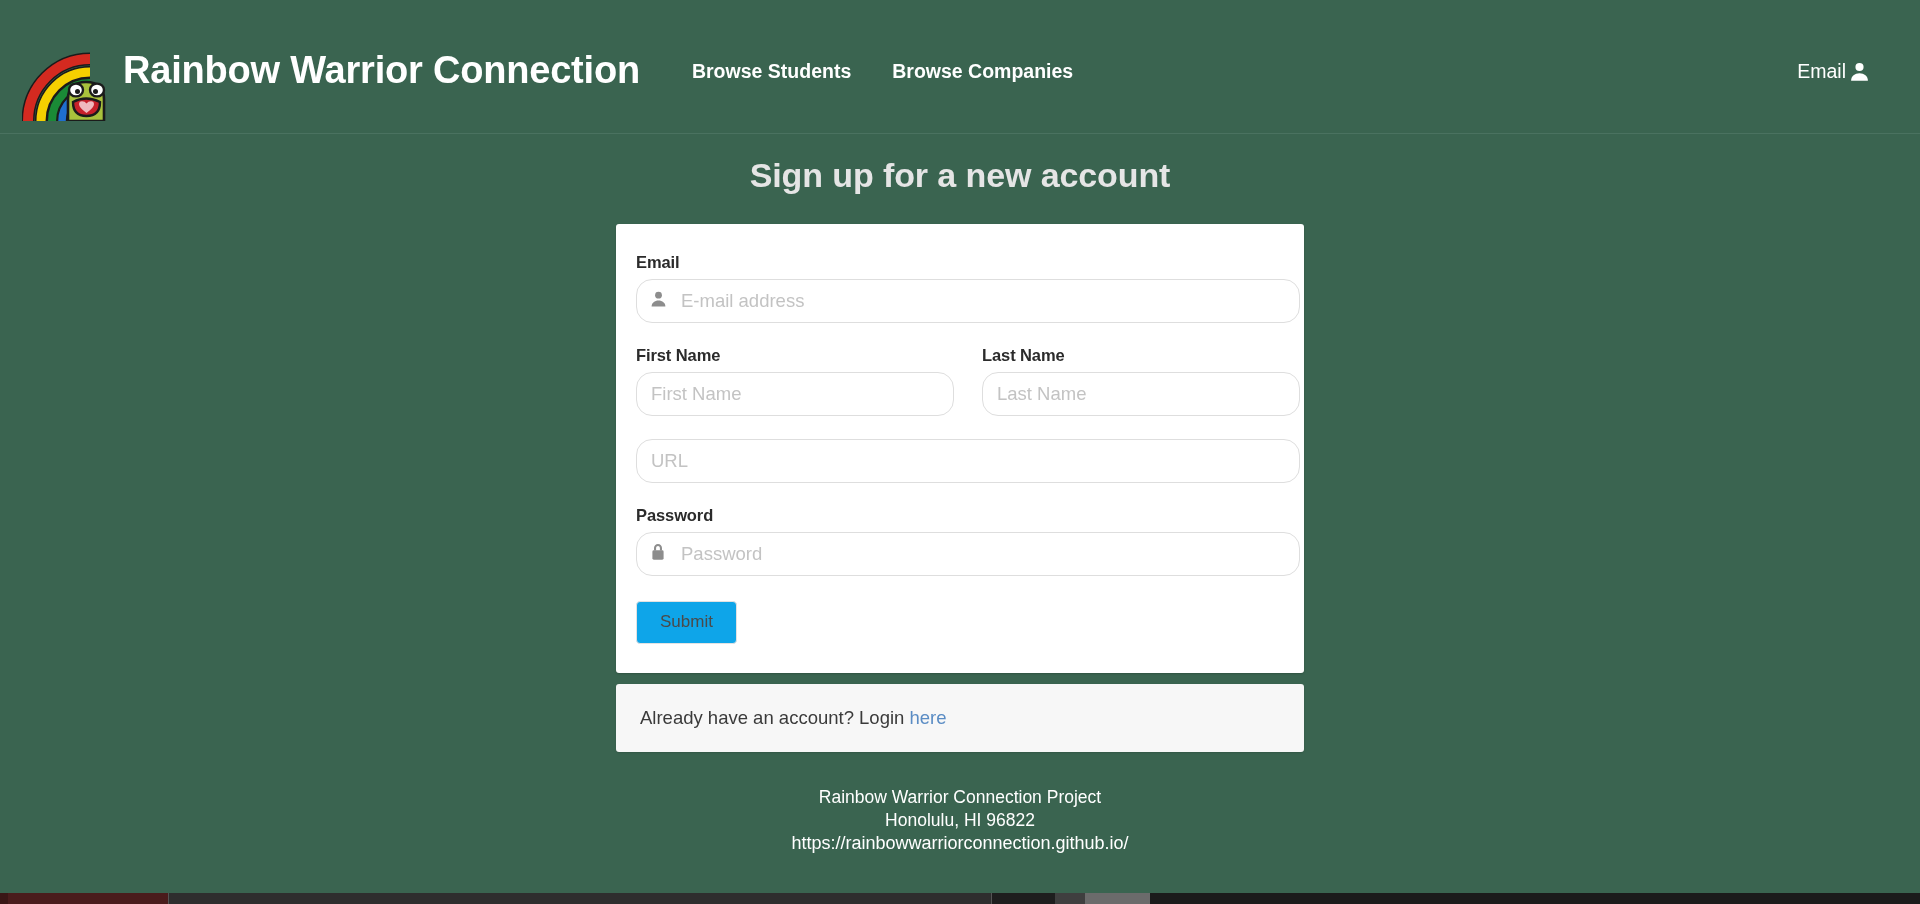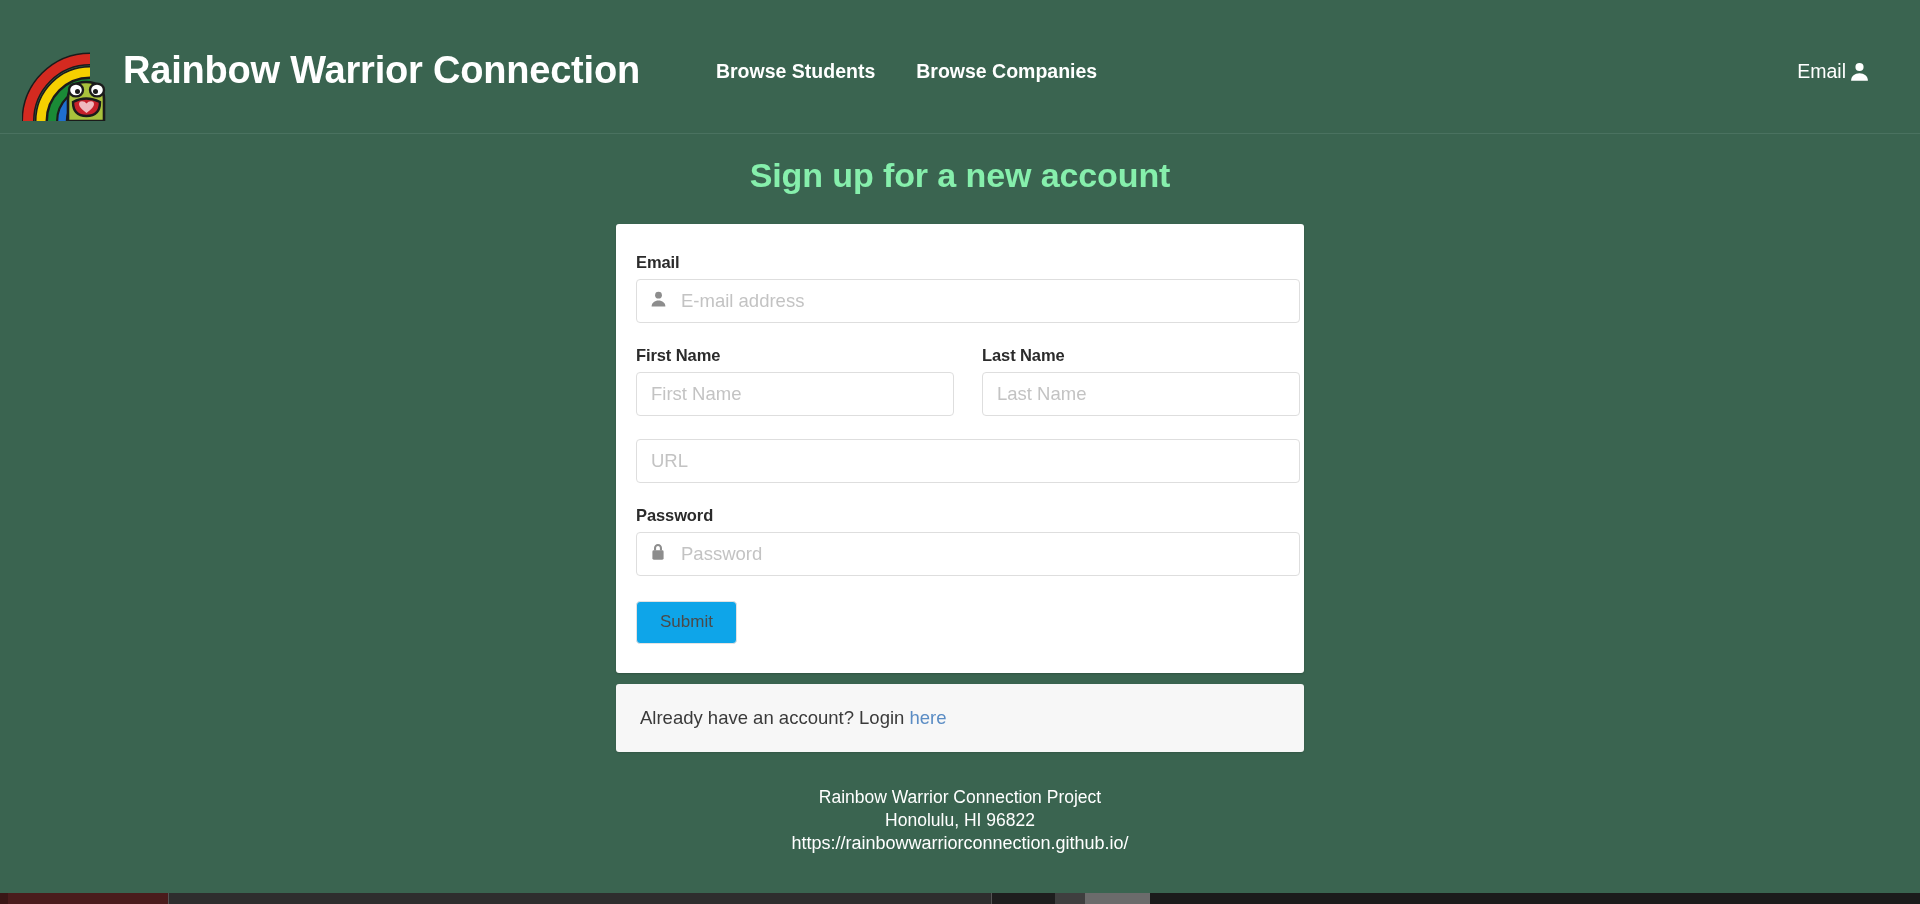--- a/index.html
+++ b/index.html
@@ -17,21 +17,20 @@
   }
 
   
   .navbar {
     position: relative;
     height: 134px;
     display: flex;
     align-items: center;
     padding: 8px 24px 0 22px;
     border-bottom: 1px solid #4a7260;
-    gap: 24px;
   }
   .brand {
     display: flex;
     align-items: center;
     text-decoration: none;
     color: #fff;
     margin-right: 38px;
   }
   .logo-mark {
     width: 100px;
@@ -80,21 +79,21 @@
   .login-link svg { display: block; }
 
   
   .page {
     padding-top: 22px;
   }
   .page-title {
     text-align: center;
     font-size: 34px;
     font-weight: 700;
-    color: #86efac;
+    color: #e5e5e5;
     margin: 0 0 29px 0;
     letter-spacing: -0.1px;
   }
 
   .center-col {
     width: 688px;
     margin: 0 auto;
   }
 
   .card {
@@ -125,21 +124,21 @@
     left: 14px;
     top: 50%;
     transform: translateY(-50%);
     pointer-events: none;
     display: block;
   }
   input.txt {
     width: 100%;
     height: 44px;
     border: 1px solid #dedede;
-    border-radius: 4px;
+    border-radius: 16px;
     background: #ffffff;
     font-family: "Liberation Sans", sans-serif;
     font-size: 18.5px;
     color: #701a75;
     padding: 0 14px;
     outline: none;
   }
   input.txt.with-icon { padding-left: 44px; }
   input.txt::placeholder { color: #c3c3c3; opacity: 1; }
   input.txt::-webkit-input-placeholder { color: #c3c3c3; }

